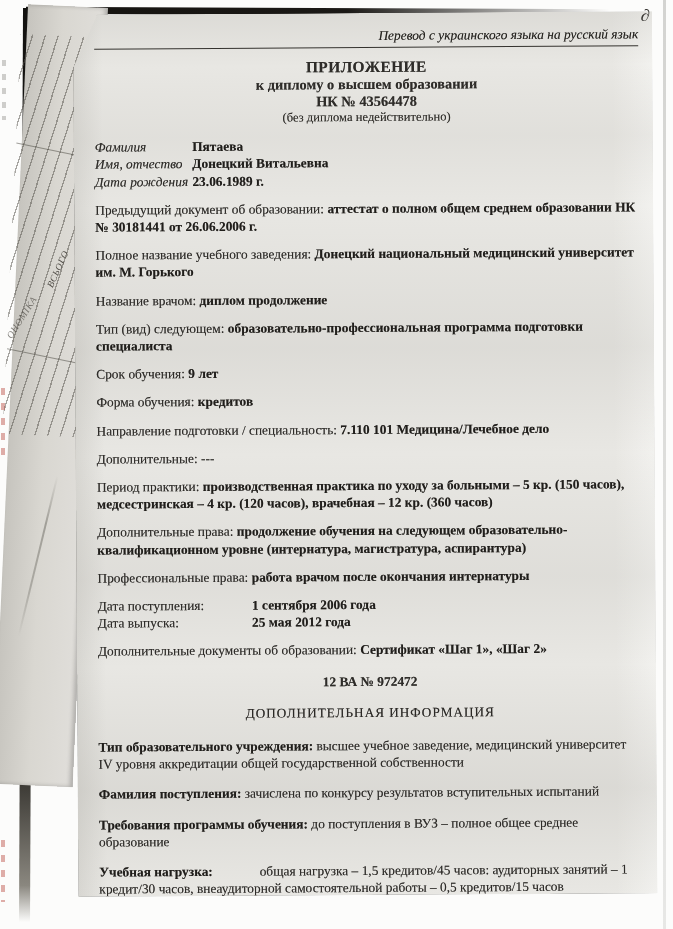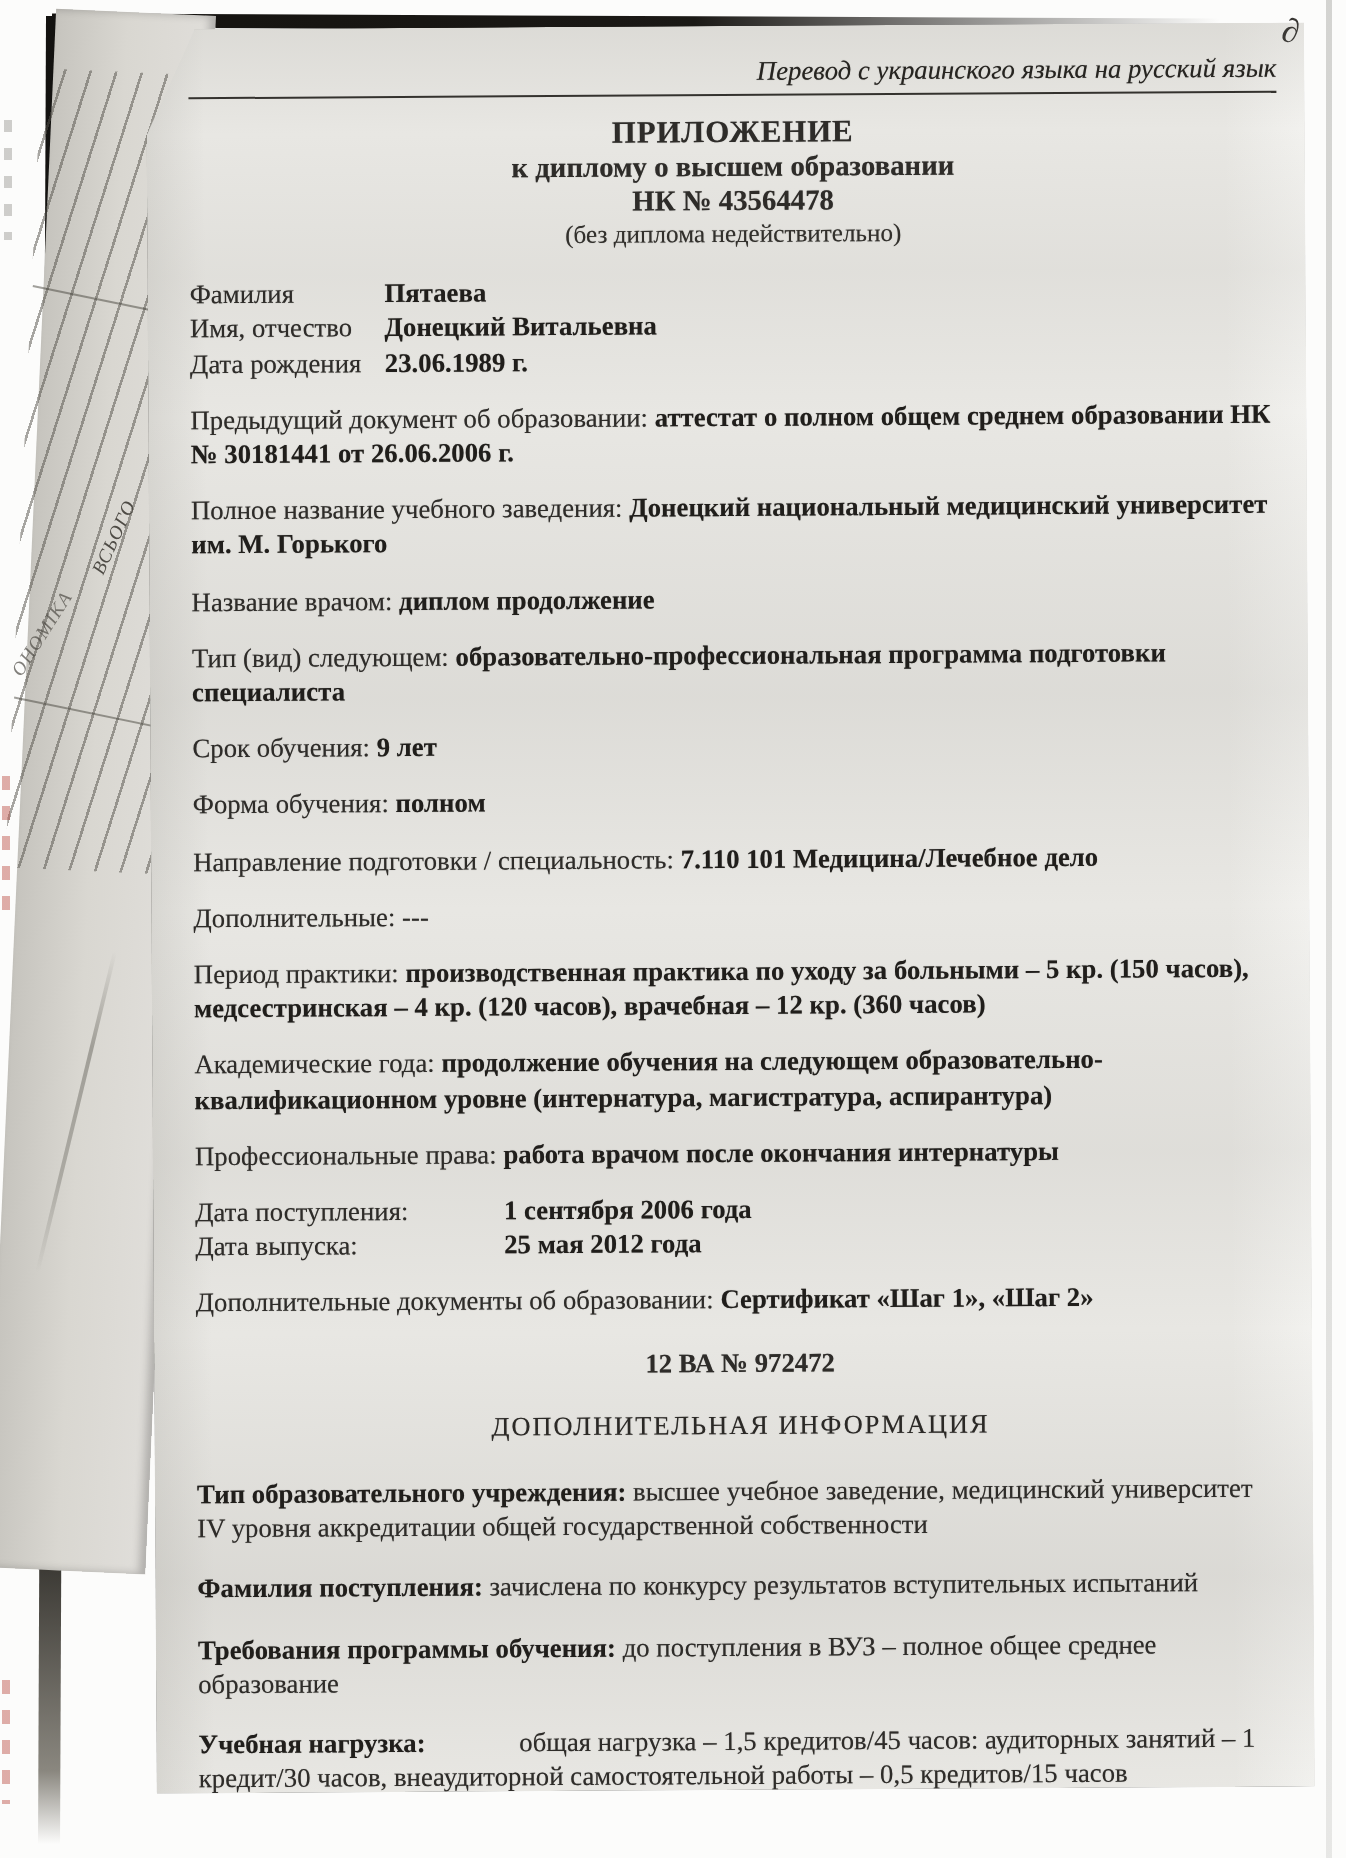--- a/index.html
+++ b/index.html
@@ -70,21 +70,21 @@
   .note{text-align:right;font-style:italic;font-size:13.4px;color:#262420;
     padding-bottom:3px;border-bottom:1.6px solid #34322e;margin:0 0 10px 0;}
   .title{text-align:center;}
   .t1{font-size:15.5px;font-weight:bold;letter-spacing:.4px;margin:0;line-height:18px;}
   .t2{font-size:14.4px;font-weight:bold;margin:0;line-height:17px;}
   .t3{font-size:14.4px;font-weight:bold;margin:0;line-height:17px;}
   .t4{font-size:12.6px;margin:0 0 12px;line-height:15px;color:#32302c;}
 
   .person{margin:0 0 11px;}
   .row{margin:0;}
-  .plabel{display:inline-block;width:94px;}
+  .plabel{display:inline-block;width:94px;font-style:italic;}
 
   .f{margin:0 0 11px;}
   .plain{font-weight:normal;}
 
   .dates{margin:0 0 11px;}
   .dlabel{display:inline-block;width:151px;}
 
   .serial{text-align:center;font-weight:bold;margin:14px 0 14px;}
   .infohead{text-align:center;letter-spacing:1px;margin:0 0 16px;font-size:13.2px;color:#2b2926;}
   .info .f{margin:0 0 13px;}
@@ -160,36 +160,36 @@
       <p class="f">
         <span>Тип (вид) следующем:</span>
         <b>образовательно-профессиональная программа подготовки специалиста</b>
       </p>
       <p class="f">
         <span>Срок обучения:</span>
         <b>9 лет</b>
       </p>
       <p class="f">
         <span>Форма обучения:</span>
-        <b>полном</b>
+        <b>кредитов</b>
       </p>
       <p class="f">
         <span>Направление подготовки / специальность:</span>
         <b>7.110 101 Медицина/Лечебное дело</b>
       </p>
       <p class="f">
         <span>Дополнительные:</span>
         <span class="plain">---</span>
       </p>
       <p class="f">
         <span>Период практики:</span>
         <b>производственная практика по уходу за больными – 5 кр. (150 часов), медсестринская – 4 кр. (120 часов), врачебная – 12 кр. (360 часов)</b>
       </p>
       <p class="f">
-        <span>Академические года:</span>
+        <span>Дополнительные права:</span>
         <b>продолжение обучения на следующем образовательно-квалификационном уровне (интернатура, магистратура, аспирантура)</b>
       </p>
       <p class="f">
         <span>Профессиональные права:</span>
         <b>работа врачом после окончания интернатуры</b>
       </p>
 
       <div class="dates">
         <p class="row">
           <span class="dlabel">Дата поступления:</span>

